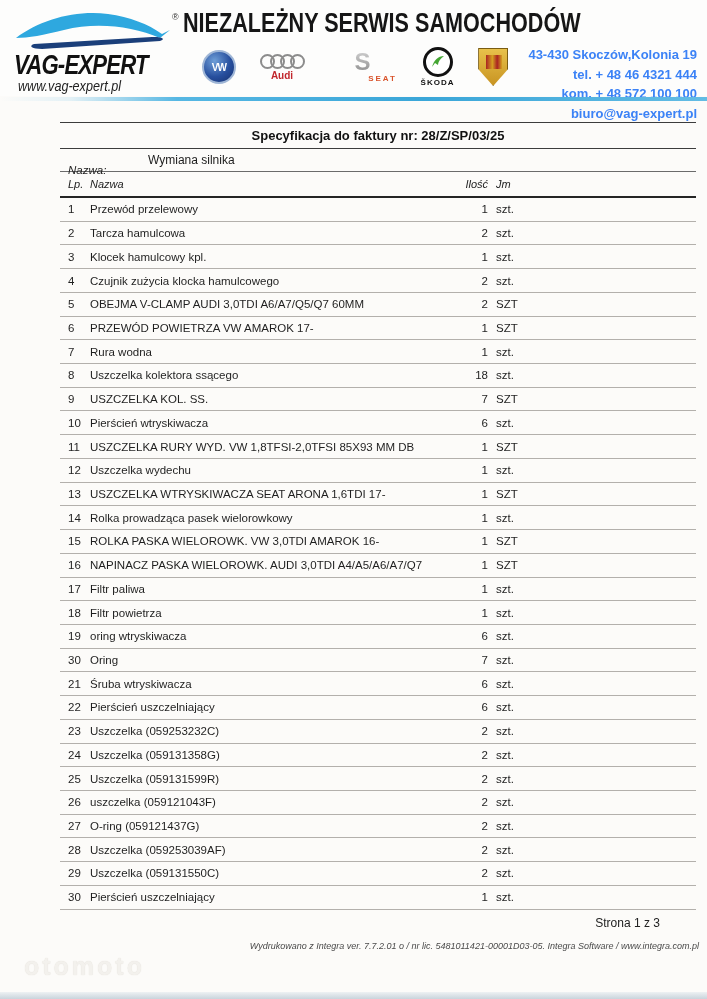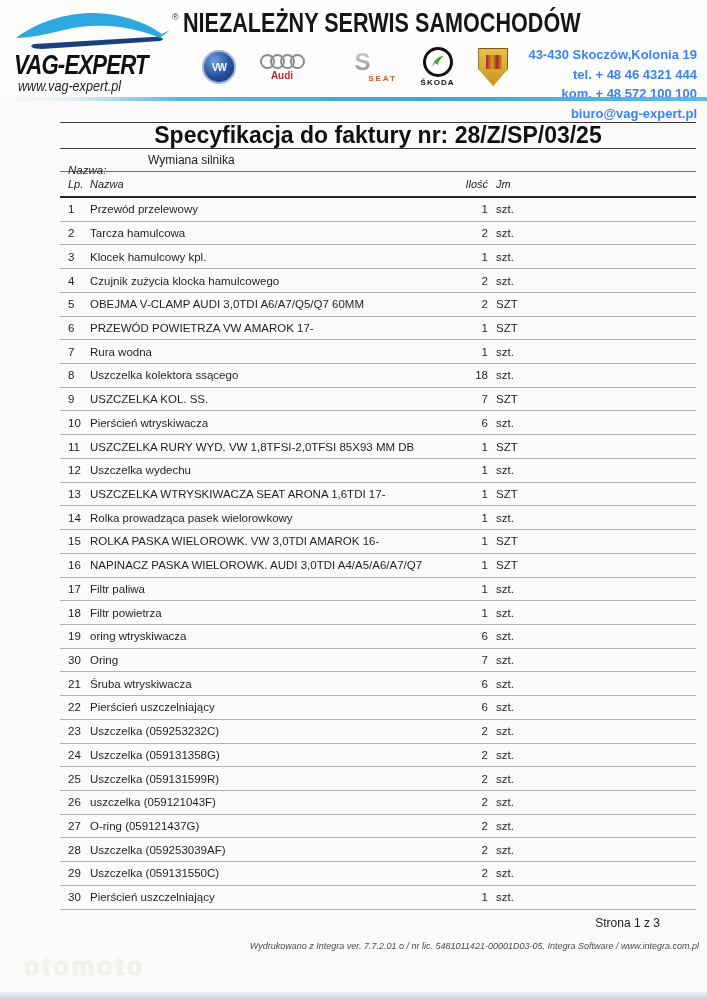--- a/index.html
+++ b/index.html
@@ -49,21 +49,21 @@
                    font-size:13px; font-weight:bold; color:#3b82f6; line-height:19.5px;margin-top:37px; }
 
   .blue-rule { position:absolute; top:97px; left:0; width:707px; height:4px;
                background:linear-gradient(90deg, rgba(86,183,227,0) 0%, rgba(86,183,227,0.15) 10%,
                #56b7e3 25%, #3aa6d8 60%, #63bce4 100%); }
 
   
   .content { position:absolute; left:60px; top:122px; width:636px; }
   .title-bar { height:27px; border-top:1.5px solid #3c3c3c; border-bottom:1.5px solid #3c3c3c;
                display:flex; align-items:center; justify-content:center;
-               font-size:23px; font-weight:bold; color:#111; }
+               font-size:13px; font-weight:bold; color:#111; }
   .name-row { height:23px; border-bottom:1px solid #6b6b6b; display:flex; align-items:center; }
   .name-label { font-style:italic; font-size:11.5px; color:#222; padding-left:8px; width:88px;margin-top:20px; }
   .name-value { font-size:12px; color:#1c1c1c; }
 
   .cols-row { height:26px; border-bottom:2.5px solid #252525; display:flex; align-items:center;
               font-style:italic; font-size:11px; color:#222; }
   .c-lp { width:30px; padding-left:8px; }
   .c-nazwa { width:368px; }
   .c-ilosc { width:30px; text-align:right; }
   .c-jm { width:208px; padding-left:8px; }

